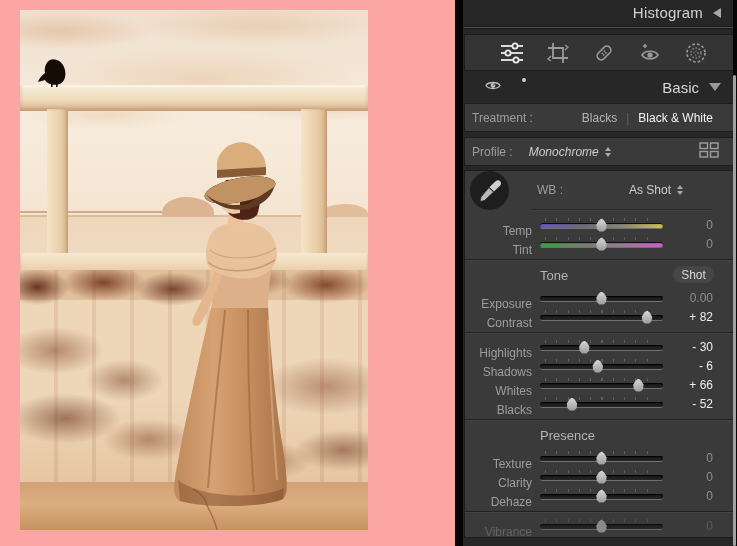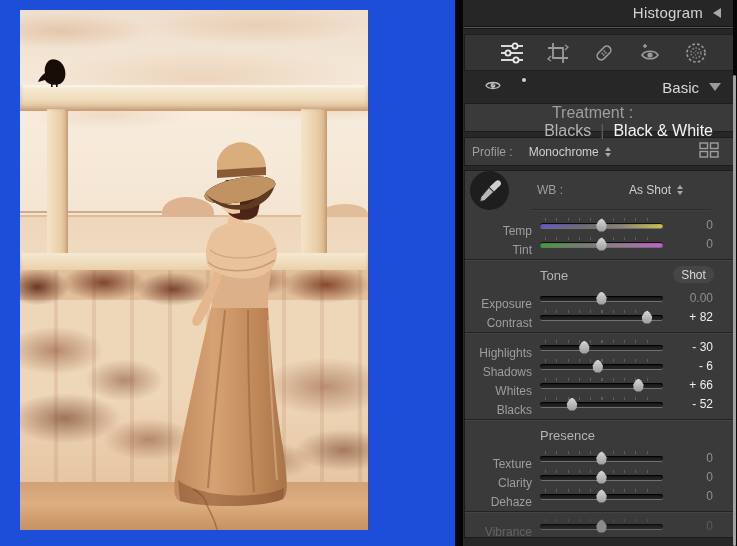--- a/index.html
+++ b/index.html
@@ -1,17 +1,17 @@
 <!DOCTYPE html>
 <html><head>
 <meta charset="utf-8">
 <style>
   html,body{margin:0;padding:0;background:#444;}
   *{box-sizing:border-box;font-family:"Liberation Sans",sans-serif;}
-  .stage{position:relative;width:737px;height:546px;background:#1d4ed8;overflow:hidden;}
+  .stage{position:relative;width:737px;height:546px;background:#fca5a5;overflow:hidden;}
 
   
   .photo{position:absolute;left:20px;top:10px;width:348px;height:520px;overflow:hidden;background:#f4e8d9;}
   .sky{position:absolute;left:0;top:0;width:348px;height:262px;
     background:
       radial-gradient(130px 26px at 12% 8%, rgba(219,176,140,.55), transparent 70%),
       radial-gradient(170px 28px at 68% 6%, rgba(226,188,152,.5), transparent 70%),
       radial-gradient(220px 42px at 52% 26%, rgba(229,193,158,.5), transparent 72%),
       radial-gradient(150px 26px at 88% 36%, rgba(222,182,146,.42), transparent 70%),
       radial-gradient(120px 22px at 25% 40%, rgba(225,188,152,.35), transparent 70%),
@@ -59,29 +59,29 @@
   .toolstrip{position:relative;margin:5px 3px 0 1px;height:37px;background:#343434;border:1px solid #1e1e1e;display:flex;align-items:center;padding-left:34px;gap:20px;}
   .tool{width:26px;height:26px;display:flex;align-items:center;justify-content:center;position:relative;}
   .tool svg{display:block;}
   .tool-dot{position:absolute;left:57px;top:43px;width:4px;height:4px;border-radius:50%;background:#cfcfcf;}
 
   .basic-header{position:relative;height:32px;display:flex;align-items:center;padding:0 16px 0 22px;}
   .basic-title{margin-left:auto;font-size:15px;color:#d9d9d9;margin-right:10px;}
   .tri-down{width:0;height:0;border-left:6px solid transparent;border-right:6px solid transparent;border-top:8px solid #9a9a9a;}
 
   .box{margin:0 3px 0 1px;background:#3a3a3a;border:1px solid #1d1d1d;}
-  .treatment-box{height:29px;display:flex;align-items:center;padding:0 20px 0 7px;font-size:16px;flex-direction:column;}
+  .treatment-box{height:29px;display:flex;align-items:center;padding:0 20px 0 7px;font-size:12px;}
   .t-label{color:#9e9e9e;}
   .t-opts{margin-left:auto;display:flex;align-items:center;gap:9px;}
   .t-color{color:#b5b5b5;cursor:default;}
   .t-pipe{color:#5e5e5e;}
   .t-bw{color:#f4f4f4;}
   .profile-box{margin-top:5px;height:29px;display:flex;align-items:center;padding:0 14px 0 7px;font-size:12px;}
   .p-label{color:#9e9e9e;}
-  .p-value{color:#cecece;margin-left:16px;display:flex;align-items:center;gap:6px;}
+  .p-value{color:#cecece;margin-left:16px;display:flex;align-items:center;gap:6px;font-style:italic;}
   .grid-icon{margin-left:auto;}
 
   .main-box{margin-top:4px;height:368px;padding-top:2px;overflow:hidden;position:relative;}
   .wb-head{position:relative;height:36px;}
   .dropper-circle{position:absolute;left:5px;top:-2px;width:39px;height:39px;border-radius:50%;background:#1e1e1e;display:flex;align-items:center;justify-content:center;}
   .wb-label{position:absolute;left:72px;top:10px;font-size:12px;color:#9e9e9e;}
   .wb-value{position:absolute;right:50px;top:10px;font-size:12px;color:#cecece;display:flex;align-items:center;gap:6px;}
   .wb-line{height:1px;margin:0 22px 4px 66px;background:#2c2c2c;box-shadow:0 1px 0 rgba(255,255,255,.04);}
 
   .updown{display:inline-flex;flex-direction:column;gap:2px;}

